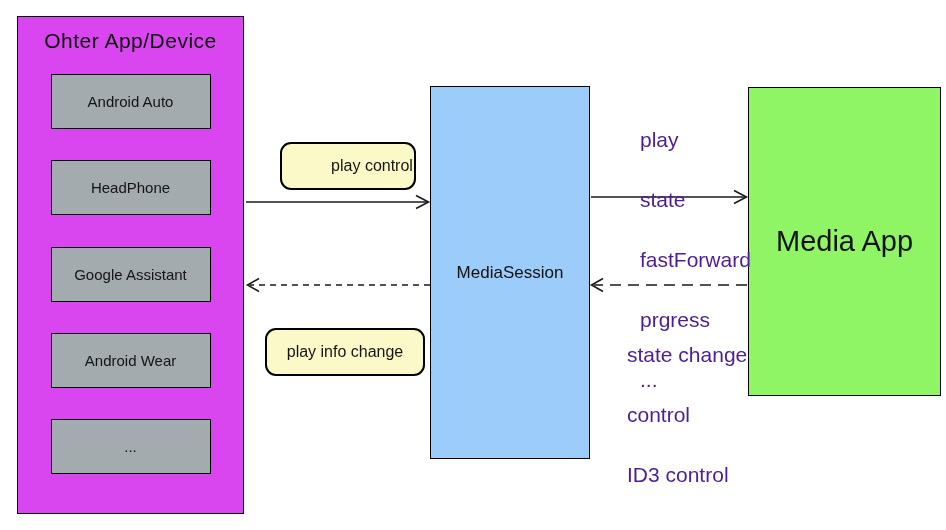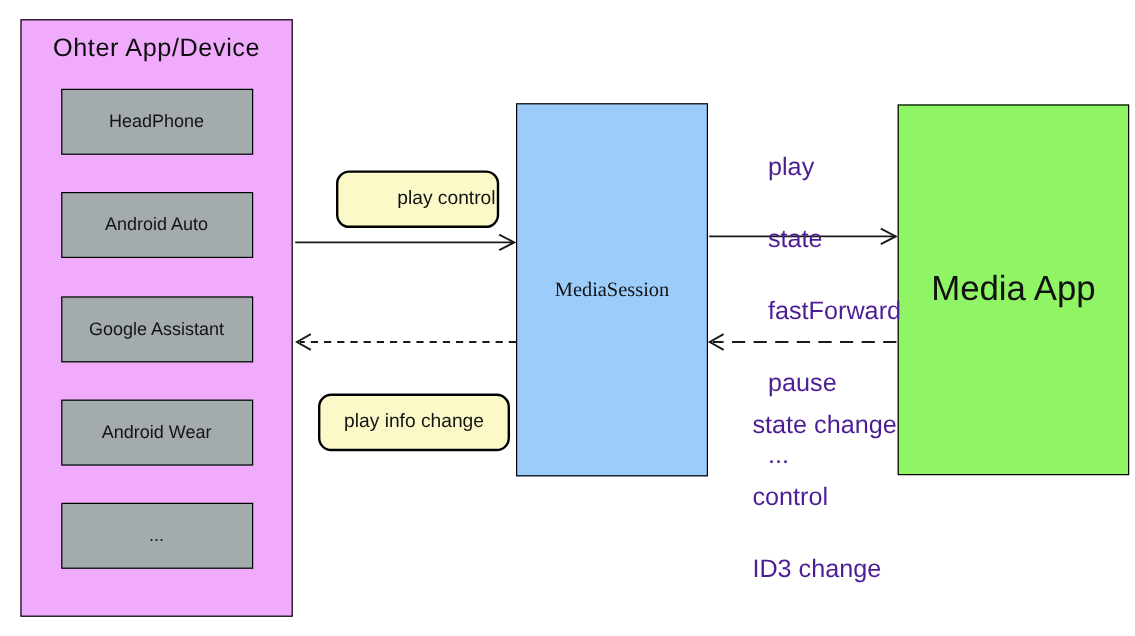--- a/index.html
+++ b/index.html
@@ -7,21 +7,21 @@
     position:relative;
     width:946px;height:530px;
     background:#ffffff;
     font-family:"Liberation Sans","DejaVu Sans",sans-serif;
     color:#111;
     overflow:hidden;
   }
   
   .panel{
     position:absolute;left:17px;top:16px;width:227px;height:498px;
-    background:#f0abfc;border:1.5px solid #000;
+    background:#d946ef;border:1.5px solid #000;
     box-sizing:border-box;
   }
   .panel-title{
     margin-top:12px;text-align:center;
     font-size:21px;letter-spacing:0.5px;color:#0d0d0d;
   }
   .panel-items{
     position:absolute;top:57px;bottom:39px;left:0;right:0;
     display:flex;flex-direction:column;justify-content:space-between;
     align-items:center;
@@ -31,22 +31,22 @@
     background:#A3ABAE;border:1px solid #000;
     display:flex;align-items:center;justify-content:center;
     font-size:15px;color:#141414;
   }
   
   .big-box{
     position:absolute;box-sizing:border-box;border:1.5px solid #000;
     display:flex;align-items:center;justify-content:center;
   }
   .media-session{
-    left:430px;top:86px;width:160px;height:311px;
-    background:#9CCCF9;font-size:17px;font-family:Liberation Serif, serif;
+    left:430px;top:86px;width:160px;height:373px;
+    background:#9CCCF9;font-size:17px;
   }
   .media-app{
     left:748px;top:87px;width:193px;height:309px;
     background:#90F564;font-size:29px;
   }
   
   .arrows{
     position:absolute;left:0;top:0;width:946px;height:530px;
     pointer-events:none;
   }
@@ -74,24 +74,24 @@
 </style>
 </head>
 <body>
 
 <div class="canvas">
 
   <div class="panel">
     <div class="panel-title">Ohter App/Device</div>
     <div class="panel-items">
       <div class="panel-item">
-        <span>HeadPhone</span>
+        <span>Android Auto</span>
       </div>
       <div class="panel-item">
-        <span>Android Auto</span>
+        <span>HeadPhone</span>
       </div>
       <div class="panel-item">
         <span>Google Assistant</span>
       </div>
       <div class="panel-item">
         <span>Android Wear</span>
       </div>
       <div class="panel-item">
         <span>...</span>
       </div>
@@ -133,24 +133,24 @@
     <span>play control</span>
   </div>
   <div class="note note-play-info">
     <span>play info change</span>
   </div>
 
   <div class="anno anno-commands">
     <div>play</div>
     <div>state</div>
     <div>fastForward</div>
-    <div>pause</div>
+    <div>prgress</div>
     <div>...</div>
   </div>
 
   <div class="anno anno-events">
     <div>state change</div>
     <div>control</div>
-    <div>ID3 change</div>
+    <div>ID3 control</div>
     <div>...</div>
   </div>
 
 </div>
 
 </body></html>

